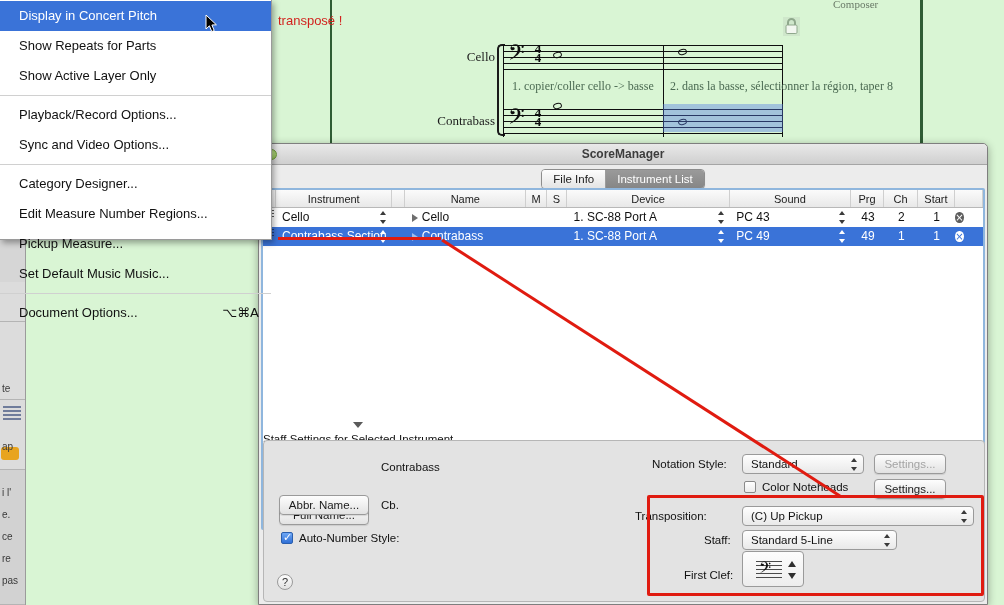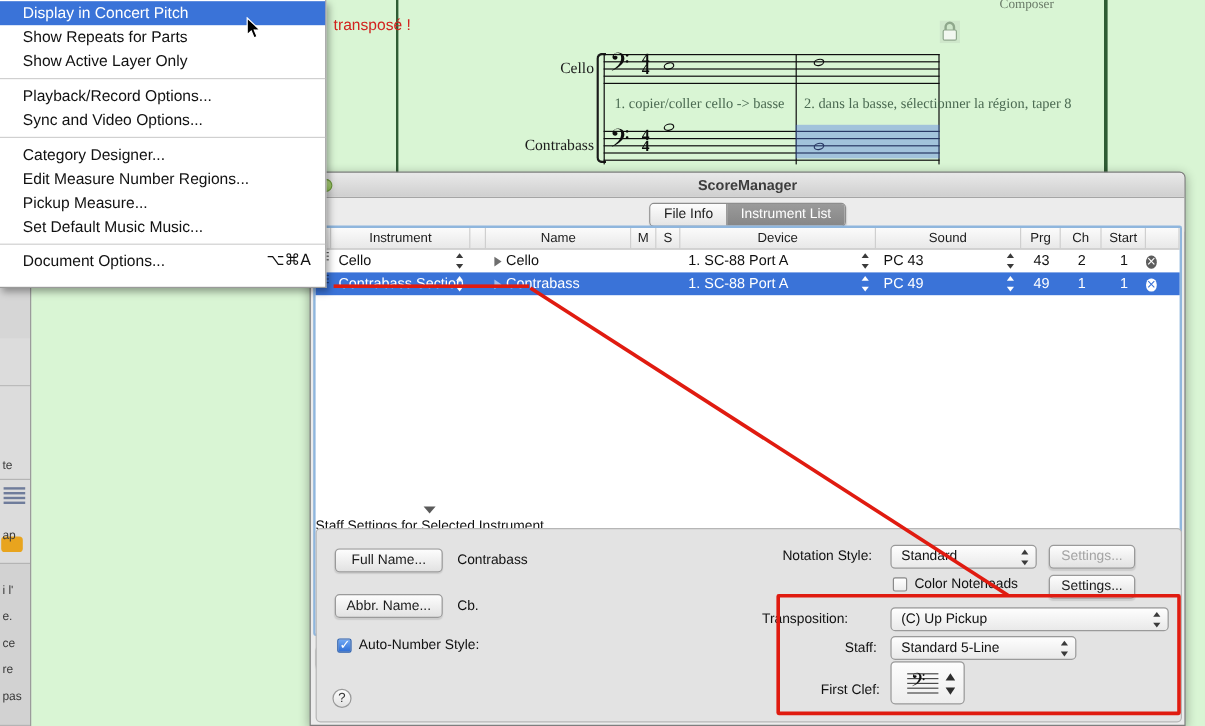--- a/index.html
+++ b/index.html
@@ -151,21 +151,21 @@
   .menu {
     position: absolute; left: 0; top: 0; width: 272px; height: 240px;
     background: #ffffff;
     border: 1px solid #9a9a9a;
     border-top: none; border-left: none;
     box-shadow: 2px 3px 6px rgba(0,0,0,0.35);
     z-index: 40;
     padding: 1px 0 2px 0;
   }
   .menu-item {
-    position: relative; height: 20px; line-height: 20px;
+    position: relative; height: 30px; line-height: 20px;
     padding: 0 12px 0 19px;
     font-size: 13px; color: #111;
     white-space: nowrap;
     display: flex; align-items: center;
   }
   .menu-item .mi-label { flex: 1; }
   .menu-item .mi-shortcut {
     font-size: 13px; color: #111; margin-left: 14px;
     font-family: "DejaVu Sans", sans-serif;
   }
@@ -647,21 +647,21 @@
     </div>
 
     <div style="position:absolute;left:4px;top:278px;display:flex;align-items:center;gap:5px;flex-direction:column;">
       <span class="tri-dn"></span>
       <span class="lbl">Staff Settings for Selected Instrument</span>
     </div>
 
     <div class="settings-panel">
 
       <div class="sp-abs" style="left:15px;top:16px;">
-        <div class="btn" style="width:90px;">
+        <div class="btn" style="width:90px;margin-top:48px;">
           <span>Full Name...</span>
         </div>
       </div>
       <div class="sp-abs lbl" style="left:117px;top:20px;">Contrabass</div>
 
       <div class="sp-abs" style="left:15px;top:54px;">
         <div class="btn" style="width:90px;">
           <span>Abbr. Name...</span>
         </div>
       </div>

